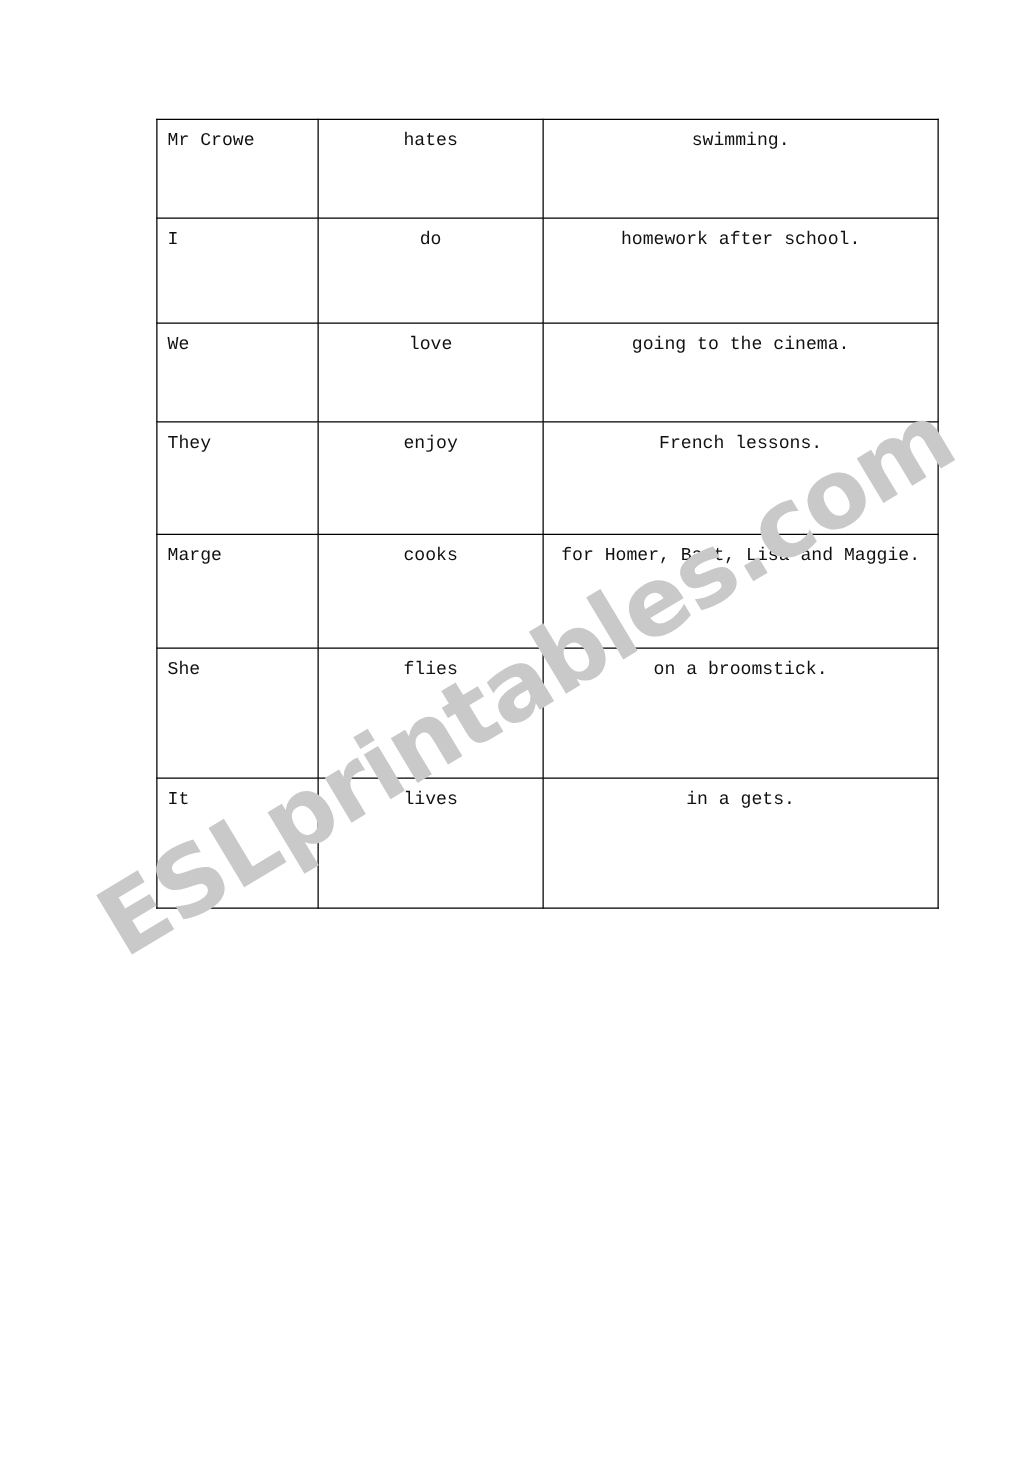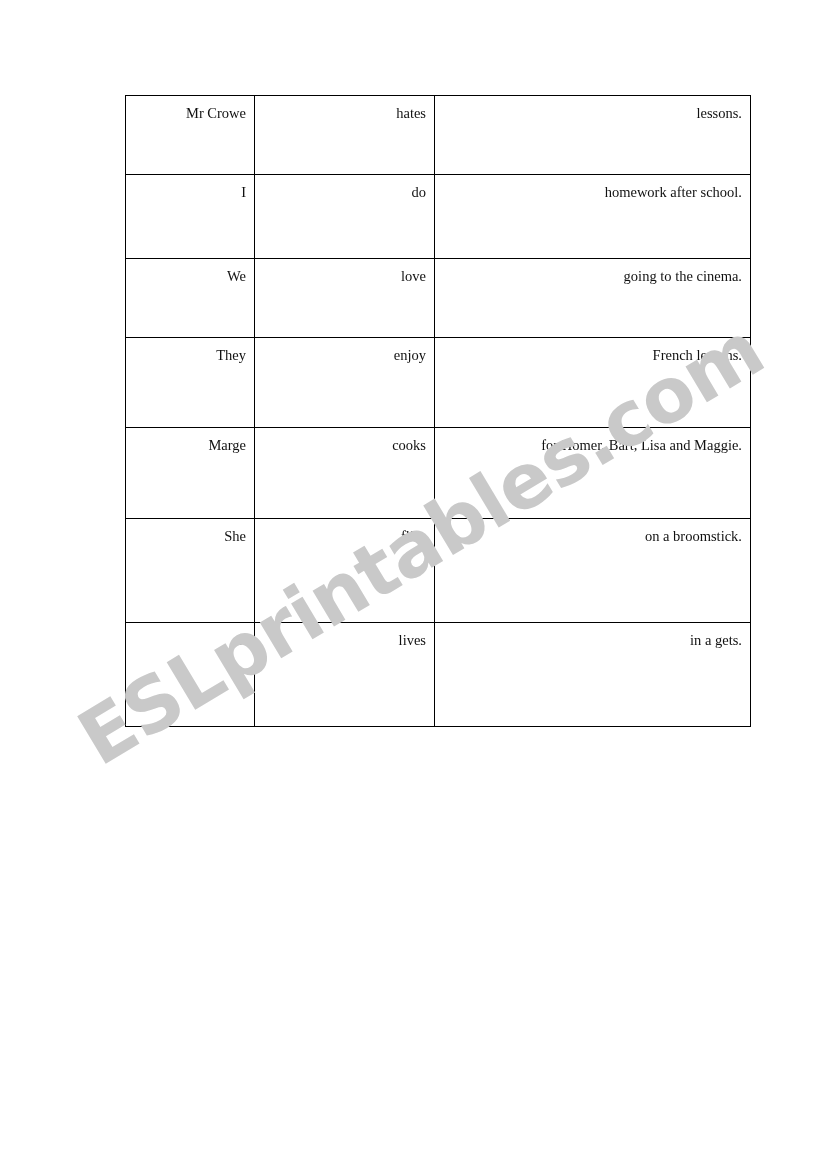--- a/index.html
+++ b/index.html
@@ -59,26 +59,25 @@
   table.worksheet {
     border-collapse: collapse;
     table-layout: fixed;
     width: 574px;
     background: transparent;
   }
   table.worksheet td {
     border: 1px solid #000000;
     vertical-align: top;
     padding: 6px 8px 4px 8px;
-    font-family: Liberation Serif, serif;
+    font-family: Liberation Mono, monospace;
     font-size: 14.5px;
     line-height: 1.58;
     color: #111111;
     background: transparent;
-    text-align: right;
   }
   td.col-subject   { width: 112px; text-align: left;   padding-left: 10px; }
   td.col-verb      { width: 163px; text-align: center; }
   td.col-object    { width: 299px; text-align: center; }
 
   
   tr.r0 td { height: 68px; }
   tr.r1 td { height: 73px; }
   tr.r2 td { height: 68px; }
   tr.r3 td { height: 80px; }
@@ -101,21 +100,21 @@
       <tbody>
 
         <tr class="r0">
           <td class="col-subject">
               <span class="cell-text">Mr Crowe</span>
             </td>
           <td class="col-verb">
               <span class="cell-text">hates</span>
             </td>
           <td class="col-object">
-              <span class="cell-text">lessons.</span>
+              <span class="cell-text">swimming.</span>
             </td>
         </tr>
 
         <tr class="r1">
           <td class="col-subject">
               <span class="cell-text">I</span>
             </td>
           <td class="col-verb">
               <span class="cell-text">do</span>
             </td>

